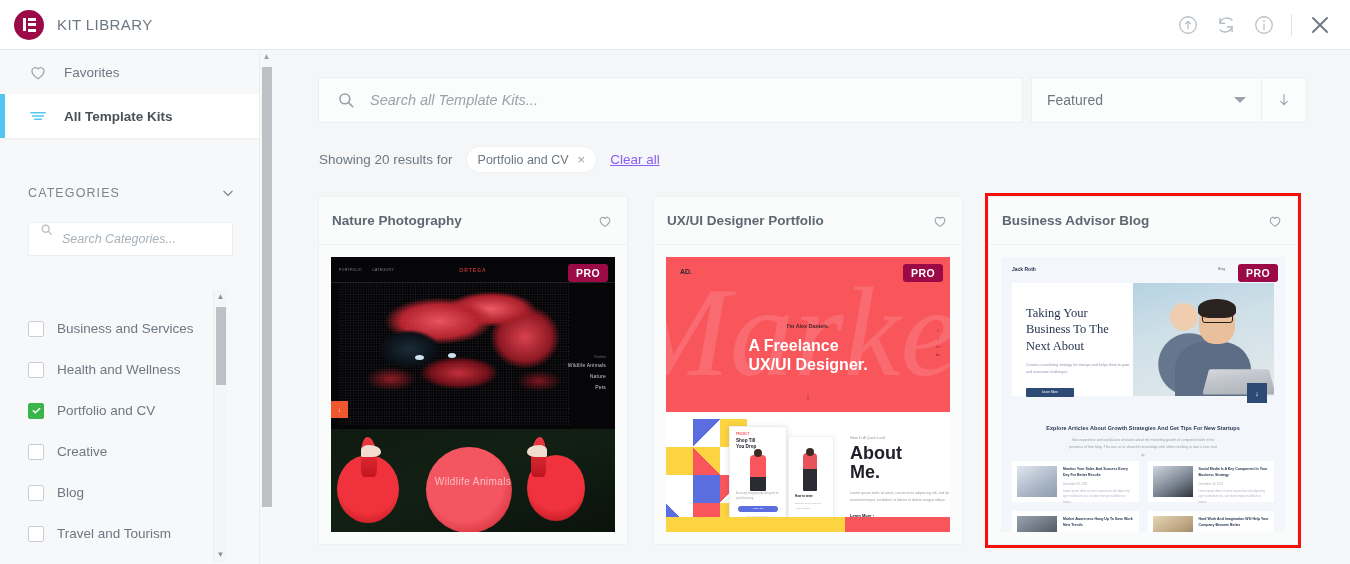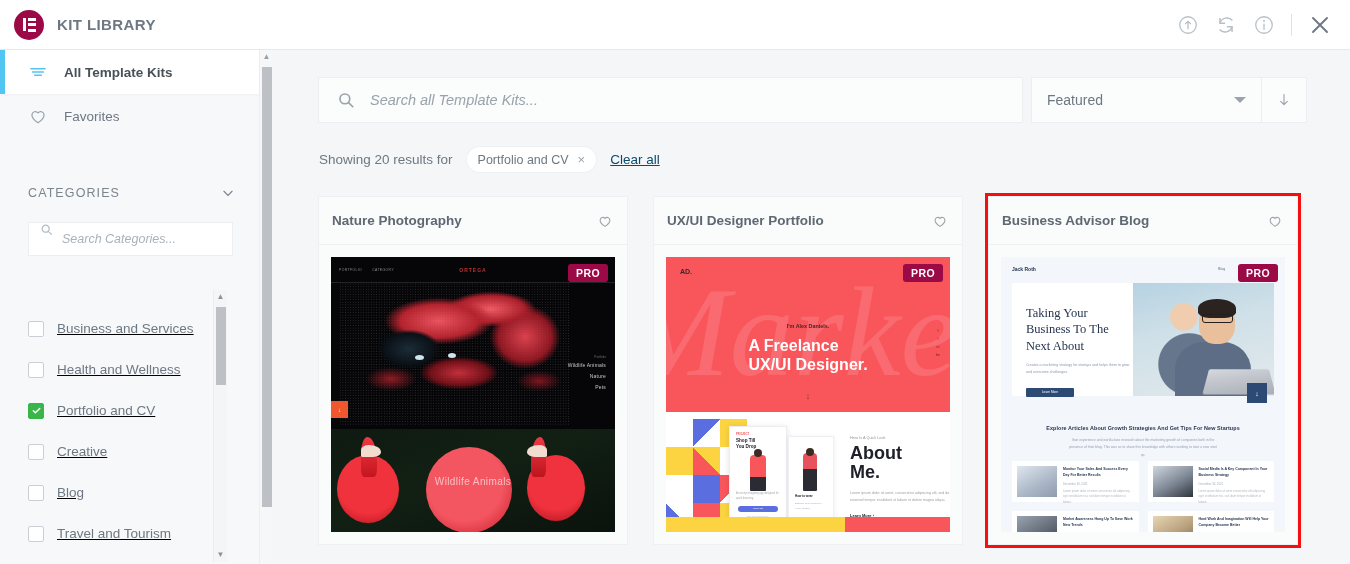--- a/index.html
+++ b/index.html
@@ -20,21 +20,21 @@
   .brand { display: flex; align-items: center; padding-left: 14px; gap: 13px; }
   .logo-circle {
     width: 30px; height: 30px; border-radius: 50%;
     background: #9b0a46; display: flex; align-items: center; justify-content: center;
   }
   .logo-glyph { display: flex; align-items: center; gap: 2px; }
   .logo-glyph .bar-v { width: 3px; height: 13px; background: #fff; }
   .logo-glyph .bars { display: flex; flex-direction: column; gap: 2.5px; }
   .logo-glyph .bars span { display: block; width: 8px; height: 3px; background: #fff; }
   .brand-title {
-    font-size: 15px; font-weight: bold; color: #6d7882; letter-spacing: 0.4px;
+    font-size: 15px; font-weight: normal; color: #6d7882; letter-spacing: 0.4px;
   }
   .topbar-actions {
     margin-left: auto; display: flex; align-items: center; gap: 16px; padding-right: 18px;
   }
   .tb-icon { width: 22px; height: 22px; color: #b7bfc6; display: block; }
   .tb-divider { width: 1px; height: 22px; background: #dfe3e7; }
   .tb-close { width: 24px; height: 24px; color: #6d7882; display: block; }
 
   
   .sidebar {
@@ -77,21 +77,21 @@
     color: #9aa3ab; font-family: "Liberation Sans", sans-serif;
     background: transparent; width: 100%;
   }
   .cat-search input::placeholder { color: #a9b1b8; font-style: italic; }
 
   .cat-list {
     position: absolute; top: 242px; left: 0; width: 228px; height: 268px;
     padding: 16px 0 0 28px;
   }
   .cat-row {
-    height: 41px; display: flex; align-items: center; gap: 13px; cursor: pointer; text-decoration: underline;
+    height: 41px; display: flex; align-items: center; gap: 13px; cursor: pointer;
   }
   .cb {
     width: 16px; height: 16px; border: 1px solid #c9cfd4; background: #fff;
     border-radius: 2px; flex: 0 0 16px; display: flex;
     align-items: center; justify-content: center;
   }
   .cb.checked { background: #39b54a; border-color: #39b54a; }
   .cb.checked svg { width: 11px; height: 11px; color: #fff; }
   .cat-label { font-size: 13.5px; color: #6d7882; }
   .cat-row.highlight { position: relative; }
@@ -168,21 +168,21 @@
     display: flex; align-items: center; gap: 14px;
     padding: 24px 0 0 46px; font-size: 13.5px; color: #6d7882;
   }
   .chip {
     background: #fff; border-radius: 14px; height: 25px; padding: 0 11px;
     display: flex; align-items: center; gap: 9px; font-size: 12.5px; color: #6d7882;
     box-shadow: 0 0 0 1px #eef1f3;
   }
   .chip .x { color: #9aa3ab; font-size: 13px; cursor: pointer; line-height: 1; }
   .clear-all {
-    font-size: 13.5px; color: #0c4a6e; text-decoration: underline; cursor: pointer;
+    font-size: 13.5px; color: #8b5cf6; text-decoration: underline; cursor: pointer;
   }
 
   
   .cards {
     display: flex; gap: 25px; padding: 24px 0 0 45px;
   }
   .card {
     width: 310px; background: #fafbfb; border: 1px solid #eef0f2;
     position: relative;
   }
@@ -427,32 +427,32 @@
       </svg>
       <div class="tb-divider"></div>
       <svg class="tb-close" viewBox="0 0 24 24" fill="none" stroke="currentColor" stroke-width="1.9">
         <path d="M5 5 19 19M19 5 5 19" stroke-linecap="round"></path>
       </svg>
     </div>
   </div>
 
   <div class="sidebar">
 
+    <div class="nav-item">
+      <svg class="nav-icon" viewBox="0 0 24 24" fill="none" stroke="#9aa3ab" stroke-width="1.5">
+        <path d="M12 20s-7.3-4.6-7.3-9.3A4.1 4.1 0 0 1 12 8.2a4.1 4.1 0 0 1 7.3 2.5C19.3 15.4 12 20 12 20z"></path>
+      </svg>
+      <span>Favorites</span>
+    </div>
+
     <div class="nav-item active">
       <svg class="nav-icon" viewBox="0 0 24 24" fill="none" stroke="#52c5f2" stroke-width="1.8">
         <path d="M3.5 8h17M5.5 12h13M8 16h8" stroke-linecap="round"></path>
       </svg>
       <span>All Template Kits</span>
-    </div>
-
-    <div class="nav-item">
-      <svg class="nav-icon" viewBox="0 0 24 24" fill="none" stroke="#9aa3ab" stroke-width="1.5">
-        <path d="M12 20s-7.3-4.6-7.3-9.3A4.1 4.1 0 0 1 12 8.2a4.1 4.1 0 0 1 7.3 2.5C19.3 15.4 12 20 12 20z"></path>
-      </svg>
-      <span>Favorites</span>
     </div>
 
     <div class="cat-header">
       <span class="label">CATEGORIES</span>
       <svg class="chev" viewBox="0 0 24 24" fill="none" stroke="currentColor" stroke-width="2">
         <path d="M5 9l7 7 7-7" stroke-linecap="round"></path>
       </svg>
     </div>
 
     <div class="cat-search">

